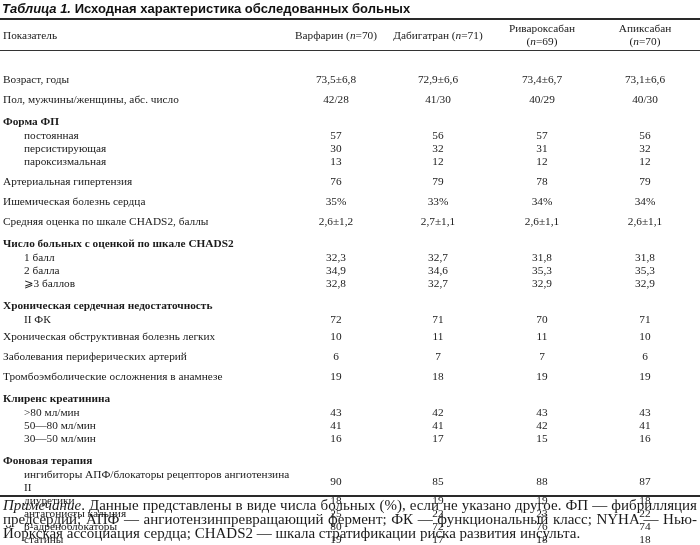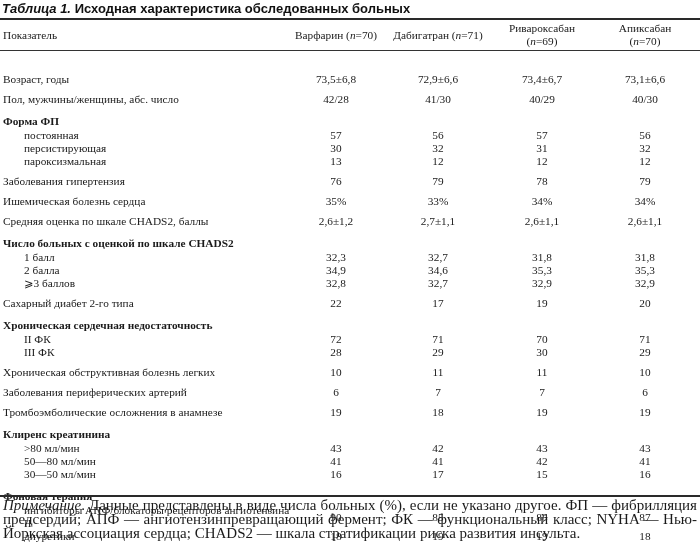--- a/index.html
+++ b/index.html
@@ -94,21 +94,21 @@
           <td class="val">32</td>
         </tr>
         <tr class="r-sub r-last">
           <td class="lbl sub">пароксизмальная</td>
           <td class="val">13</td>
           <td class="val">12</td>
           <td class="val">12</td>
           <td class="val">12</td>
         </tr>
         <tr class="r-main">
-          <td class="lbl">Заболевания гипертензия</td>
+          <td class="lbl">Артериальная гипертензия</td>
           <td class="val">76</td>
           <td class="val">79</td>
           <td class="val">78</td>
           <td class="val">79</td>
         </tr>
         <tr class="r-main">
           <td class="lbl">Ишемическая болезнь сердца</td>
           <td class="val">35%</td>
           <td class="val">33%</td>
           <td class="val">34%</td>
@@ -142,48 +142,34 @@
           <td class="val">35,3</td>
           <td class="val">35,3</td>
         </tr>
         <tr class="r-sub r-last">
           <td class="lbl sub">⩾3 баллов</td>
           <td class="val">32,8</td>
           <td class="val">32,7</td>
           <td class="val">32,9</td>
           <td class="val">32,9</td>
         </tr>
-        <tr class="r-main">
-          <td class="lbl">Сахарный диабет 2-го типа</td>
-          <td class="val">22</td>
-          <td class="val">17</td>
-          <td class="val">19</td>
-          <td class="val">20</td>
-        </tr>
         <tr class="r-head">
           <td class="lbl">Хроническая сердечная недостаточность</td>
           <td class="val"></td>
           <td class="val"></td>
           <td class="val"></td>
           <td class="val"></td>
         </tr>
         <tr class="r-sub">
           <td class="lbl sub">II ФК</td>
           <td class="val">72</td>
           <td class="val">71</td>
           <td class="val">70</td>
           <td class="val">71</td>
         </tr>
-        <tr class="r-sub r-last">
-          <td class="lbl sub">III ФК</td>
-          <td class="val">28</td>
-          <td class="val">29</td>
-          <td class="val">30</td>
-          <td class="val">29</td>
-        </tr>
         <tr class="r-main">
           <td class="lbl">Хроническая обструктивная болезнь легких</td>
           <td class="val">10</td>
           <td class="val">11</td>
           <td class="val">11</td>
           <td class="val">10</td>
         </tr>
         <tr class="r-main">
           <td class="lbl">Заболевания периферических артерий</td>
           <td class="val">6</td>

